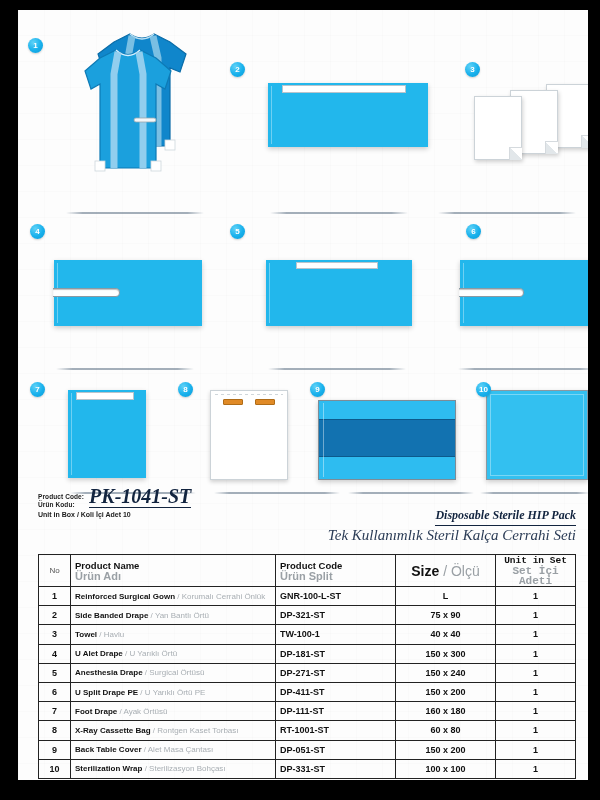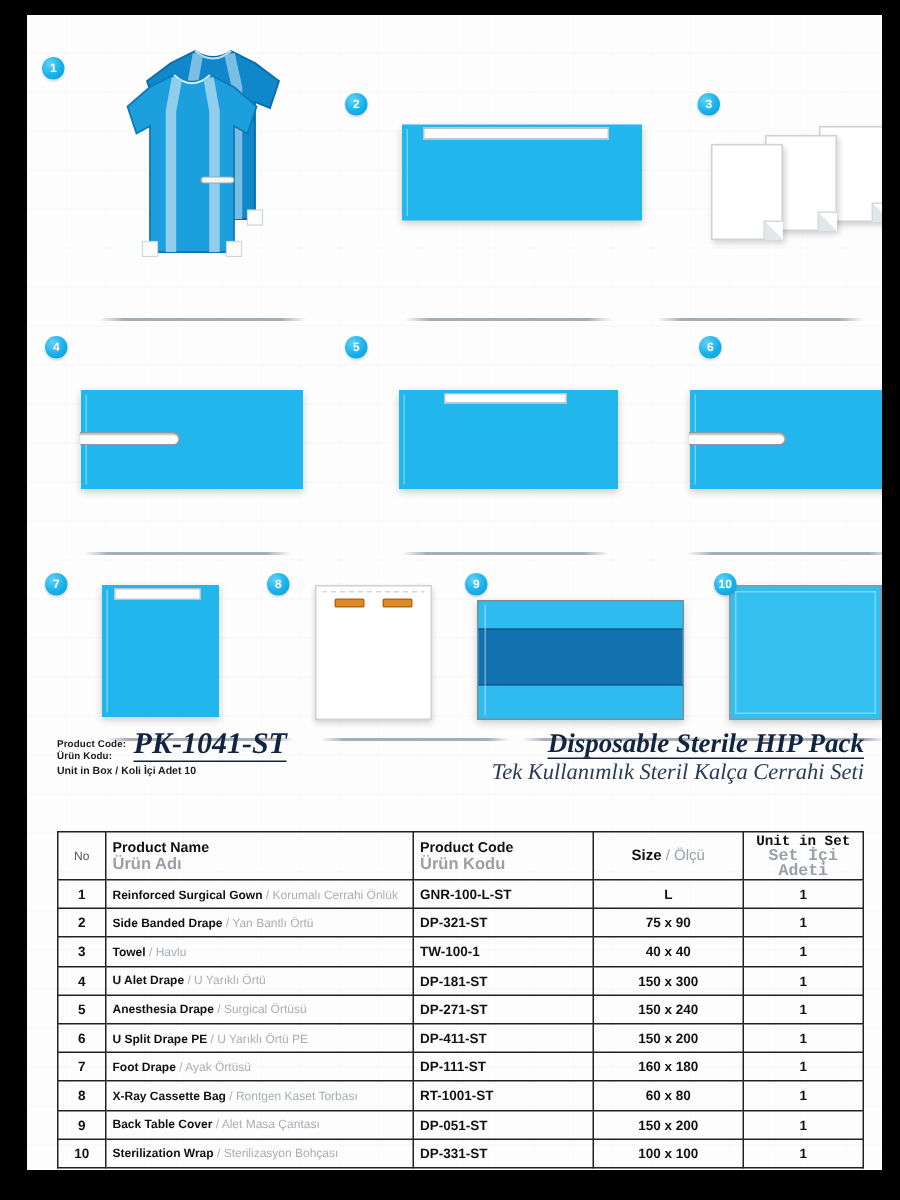--- a/index.html
+++ b/index.html
@@ -43,34 +43,34 @@
   .xray .tab{position:absolute;height:4px;background:#e08a26;border:1px solid #b06c17;border-radius:1px;}
   .xray .dash{position:absolute;left:4px;right:4px;top:3px;height:1px;
      background:repeating-linear-gradient(90deg,#cfd6da 0 3px,transparent 3px 6px);}
 
   
   .info{position:absolute;left:20px;right:12px;}
   .pc-label{font-size:6.5px;font-weight:bold;color:#1b1b1b;line-height:7.5px;letter-spacing:.1px;}
   .pc-code{font-family:"Liberation Serif",serif;font-style:italic;font-weight:bold;
      font-size:20px;color:#12243f;border-bottom:1.5px solid #12243f;display:inline-block;line-height:21px;}
   .unitbox{font-size:7px;font-weight:bold;color:#1b1b1b;margin-top:3px;}
-  .title-en{font-family:"Liberation Serif",serif;font-style:italic;font-weight:bold;font-size:18px;
-     color:#12243f;text-align:center;border-bottom:1.5px solid #12243f;display:inline-block;line-height:19px;}
+  .title-en{font-family:"Liberation Serif",serif;font-style:italic;font-weight:bold;font-size:12px;
+     color:#12243f;text-align:center;border-bottom:1.5px solid #12243f;display:inline-block;line-height:19px;margin-top:20px;}
   .title-tr{font-family:"Liberation Serif",serif;font-style:italic;font-size:15px;color:#2a3b55;
      text-align:right;line-height:18px;}
 
   
   table.spec{position:absolute;border-collapse:collapse;width:100%;table-layout:fixed;}
   table.spec td,table.spec th{border:1px solid #222;padding:0 4px;vertical-align:middle;}
   table.spec th{height:24px;}
   table.spec td{height:18.2px;}
   .h-en{font-size:9.5px;font-weight:bold;color:#111;display:block;text-align:left;line-height:11px;}
   .h-tr{font-size:11px;color:#9aa0a5;display:block;text-align:left;line-height:10px;}
   .h-center .h-en,.h-center .h-tr{text-align:center;font-family:Liberation Mono, monospace;}
-  .h-inline{font-size:10px;font-weight:bold;color:#111;text-align:center;}
+  .h-inline{font-size:14px;font-weight:bold;color:#111;text-align:center;}
   .h-inline .sep{color:#9aa0a5;font-weight:normal;}
   .h-inline .tr{color:#9aa0a5;font-weight:normal;}
   .c-no{text-align:center;font-size:9px;font-weight:bold;color:#111;}
   .c-name{font-size:8px;font-weight:bold;color:#111;white-space:nowrap;}
   .c-name .tr{color:#a8aeb3;font-weight:normal;}
   .c-code{font-size:9px;font-weight:bold;color:#111;}
   .c-size{text-align:center;font-size:9px;font-weight:bold;color:#111;}
   .c-unit{text-align:center;font-size:9px;font-weight:bold;color:#111;}
   .hdr-no .h-en{text-align:center;font-size:8px;color:#555;font-weight:normal;}
 </style>
@@ -222,21 +222,21 @@
         <tr>
           <th class="hdr-no">
             <span class="h-en">No</span>
           </th>
           <th>
             <span class="h-en">Product Name</span>
             <span class="h-tr">Ürün Adı</span>
           </th>
           <th>
             <span class="h-en">Product Code</span>
-            <span class="h-tr">Ürün Kodu</span>
+            <span class="h-tr">Ürün Split</span>
           </th>
           <th class="h-inline">
             <span>Size</span><span class="sep"> / </span><span class="tr">Ölçü</span>
           </th>
           <th class="h-center">
             <span class="h-en">Unit in Set</span>
             <span class="h-tr">Set İçi Adeti</span>
           </th>
         </tr>
       </thead>

